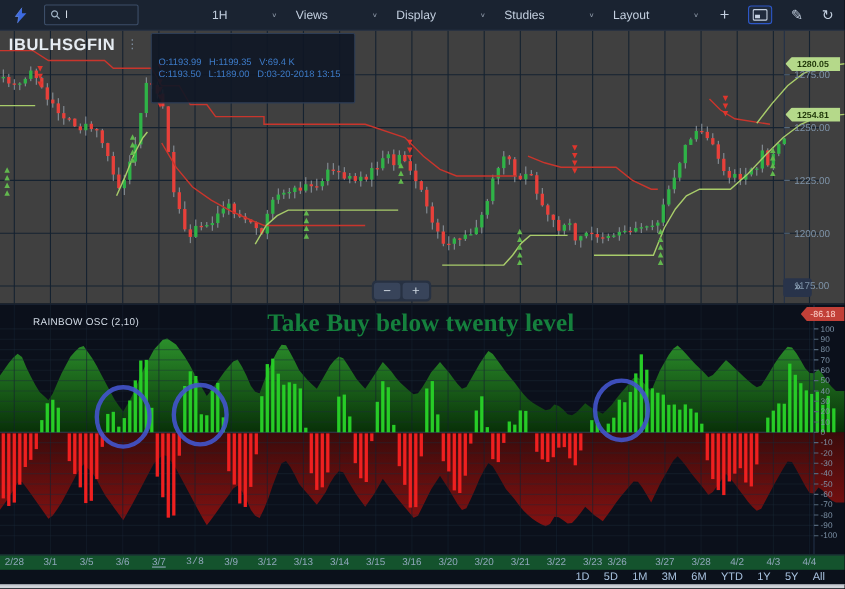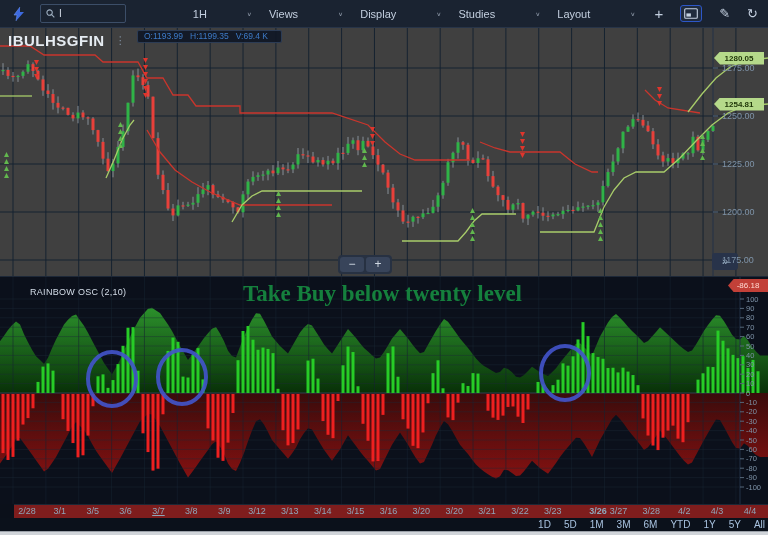--- a/index.html
+++ b/index.html
@@ -21,21 +21,21 @@
                   align-items:center;background:#202b3d;}
   #draw-icon{font-size:13px;}
   #refresh-icon{font-size:13px;}
   
   #chart-wrap{position:relative;height:248px;background:#404040;}
   #main-svg{position:absolute;left:0;top:0;}
   #symbol-title{position:absolute;left:8px;top:4px;font-size:15px;font-weight:700;
                 color:#e6ecf2;letter-spacing:.5px;display:flex;align-items:flex-start;}
   #symbol-menu{font-size:11px;color:#7f8fa0;margin-left:10px;margin-top:2px;font-weight:400;}
   #ohlc-box{position:absolute;left:137px;top:2px;background:rgba(15,23,37,.92);
-            border:1px solid #2c3c55;border-radius:2px;padding:0 6px;font-size:8.5px;
+            border:1px solid #2c3c55;border-radius:2px;padding:20px 6px;font-size:8.5px;
             line-height:11px;color:#3d7bc8;white-space:nowrap;}
   #ohlc-box span{margin-right:7px;}
   .price-label{position:absolute;left:722px;transform:translateY(-50%);font-size:9px;color:#7e93a8;}
   .price-badge{position:absolute;left:714px;width:50px;height:13px;line-height:13px;
                background:#b5d98a;color:#1f3608;font-size:8px;font-weight:700;text-align:center;
                clip-path:polygon(0 50%,12% 0,100% 0,100% 100%,12% 100%);}
   #zoom-controls{position:absolute;left:338px;top:227px;display:flex;gap:2px;background:#273142;
                  border-radius:4px;padding:2px;}
   .zoom-btn{width:24px;height:15px;background:#38445a;border-radius:3px;color:#cfd8e2;
             font-size:12px;line-height:14px;text-align:center;}
@@ -44,25 +44,25 @@
   
   #osc-wrap{position:relative;height:227px;background:#0b101b;border-top:1px solid #1d2838;}
   #osc-svg{position:absolute;left:0;top:0;}
   #osc-label{position:absolute;left:30px;top:10px;font-size:9px;color:#d4dde8;letter-spacing:.3px;}
   #osc-annotation{position:absolute;left:243px;top:4px;font-family:"Liberation Serif",serif;
                   font-weight:700;font-size:23px;color:#15803d;white-space:nowrap;}
   #osc-badge{position:absolute;right:0;top:2px;width:40px;height:13px;line-height:13px;
              background:#c24038;color:#ffd6cf;font-size:8px;text-align:center;
              clip-path:polygon(0 50%,14% 0,100% 0,100% 100%,14% 100%);}
   
-  #date-row{position:relative;height:13px;background:#7f1d1d;border-top:1px solid #1c2735;margin-left:14px;}
+  #date-row{position:relative;height:13px;background:#14532d;border-top:1px solid #1c2735;}
   .date-label{position:absolute;top:1px;width:30px;margin-left:-15px;text-align:center;
               font-size:9px;color:#8fa6ba;}
   #range-row{height:13px;background:#0b111b;display:flex;align-items:center;
-             justify-content:flex-end;gap:13px;padding-right:3px;font-size:10px;color:#a9c3e0;}
+             justify-content:flex-end;gap:13px;padding-right:18px;font-size:10px;color:#a9c3e0;}
   .range-btn{cursor:default;}
   #bottom-strip{height:6px;background:#d0d4d9;border-top:1px solid #9aa0a8;}
 </style>
 </head>
 <body>
 
 <div id="app">
 
   <div id="topbar">
     <div id="logo">
@@ -494,20 +494,23 @@
         <line x1="713" y1="232" x2="718" y2="232" stroke="#55677a" stroke-width="1"></line>
       </svg>
     <div id="symbol-title">
       <span>IBULHSGFIN</span>
       <span id="symbol-menu">⋮</span>
     </div>
     <div id="ohlc-box">
       <div>
         <span>O:1193.99</span><span>H:1199.35</span><span>V:69.4 K</span>
       </div>
+      <div>
+        <span>C:1193.50</span><span>L:1189.00</span><span>D:03-20-2018 13:15</span>
+      </div>
     </div>
     <div id="zoom-controls">
       <div class="zoom-btn">−</div>
       <div class="zoom-btn">+</div>
     </div>
     <div id="expand-btn">»</div>
   <span class="price-label" style="top: 40px;">1275.00</span>
       <span class="price-label" style="top: 88px;">1250.00</span>
       <span class="price-label" style="top: 136px;">1225.00</span>
       <span class="price-label" style="top: 184px;">1200.00</span>
@@ -771,33 +774,33 @@
     <div id="osc-annotation">Take Buy below twenty level</div>
     <div id="osc-badge">-86.18</div>
   </div>
 
   <div id="date-row">
       <span class="date-label" style="left: 13px;">2/28</span>
       <span class="date-label" style="left: 45.86px;">3/1</span>
       <span class="date-label" style="left: 78.72px;">3/5</span>
       <span class="date-label" style="left: 111.58px;">3/6</span>
       <span class="date-label" style="left: 144.44px; text-decoration: underline;">3/7</span>
-      <span class="date-label" style="left: 177.3px;">3/8</span>
+      <span class="date-label" style="left: 177.3px; font-family: Liberation Mono, monospace;">3/8</span>
       <span class="date-label" style="left: 210.16px;">3/9</span>
       <span class="date-label" style="left: 243.02px;">3/12</span>
       <span class="date-label" style="left: 275.88px;">3/13</span>
       <span class="date-label" style="left: 308.74px;">3/14</span>
       <span class="date-label" style="left: 341.6px;">3/15</span>
       <span class="date-label" style="left: 374.46px;">3/16</span>
       <span class="date-label" style="left: 407.32px;">3/20</span>
       <span class="date-label" style="left: 440.18px;">3/20</span>
       <span class="date-label" style="left: 473.04px;">3/21</span>
       <span class="date-label" style="left: 505.9px;">3/22</span>
       <span class="date-label" style="left: 538.76px;">3/23</span>
-      <span class="date-label" style="left: 584px; font-weight: bold;">3/26</span>
+      <span class="date-label" style="left: 561px;">3/26</span>
       <span class="date-label" style="left: 604.48px;">3/27</span>
       <span class="date-label" style="left: 637.34px;">3/28</span>
       <span class="date-label" style="left: 670.2px;">4/2</span>
       <span class="date-label" style="left: 703.06px; text-align: center;">4/3</span>
       <span class="date-label" style="left: 735.92px;">4/4</span>
     </div>
 
   <div id="range-row">
       <span class="range-btn">1D</span>
       <span class="range-btn">5D</span>

